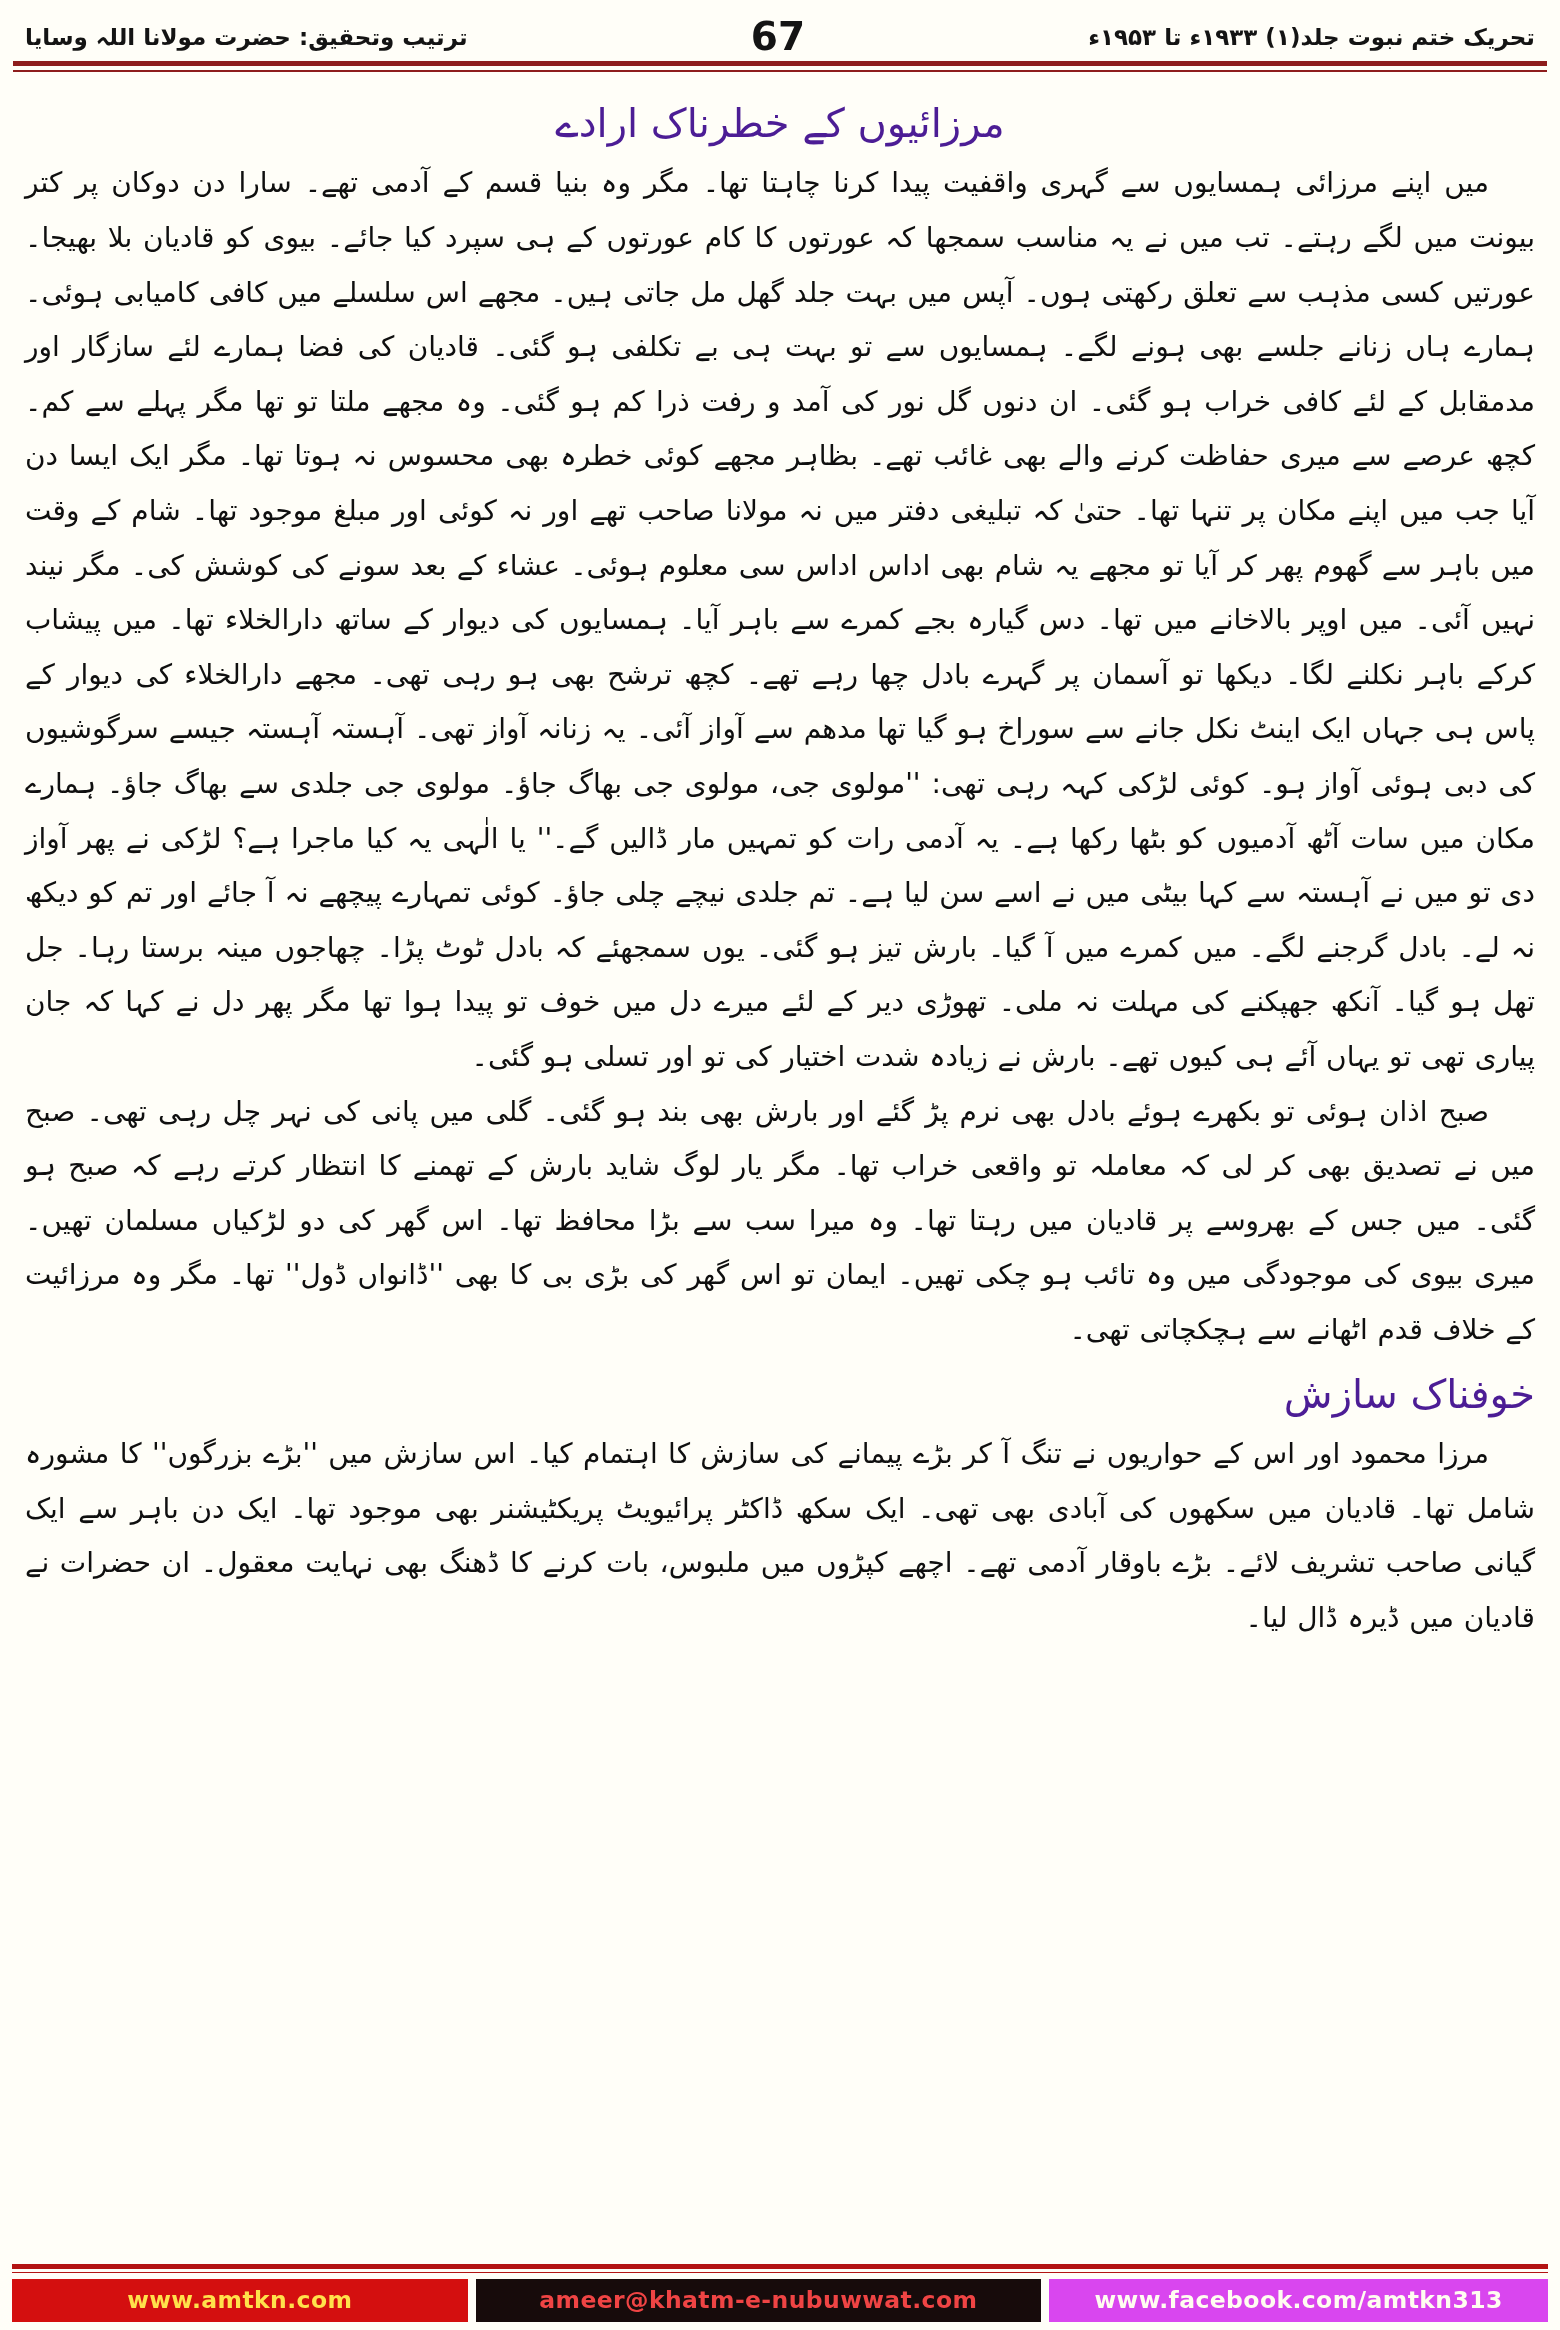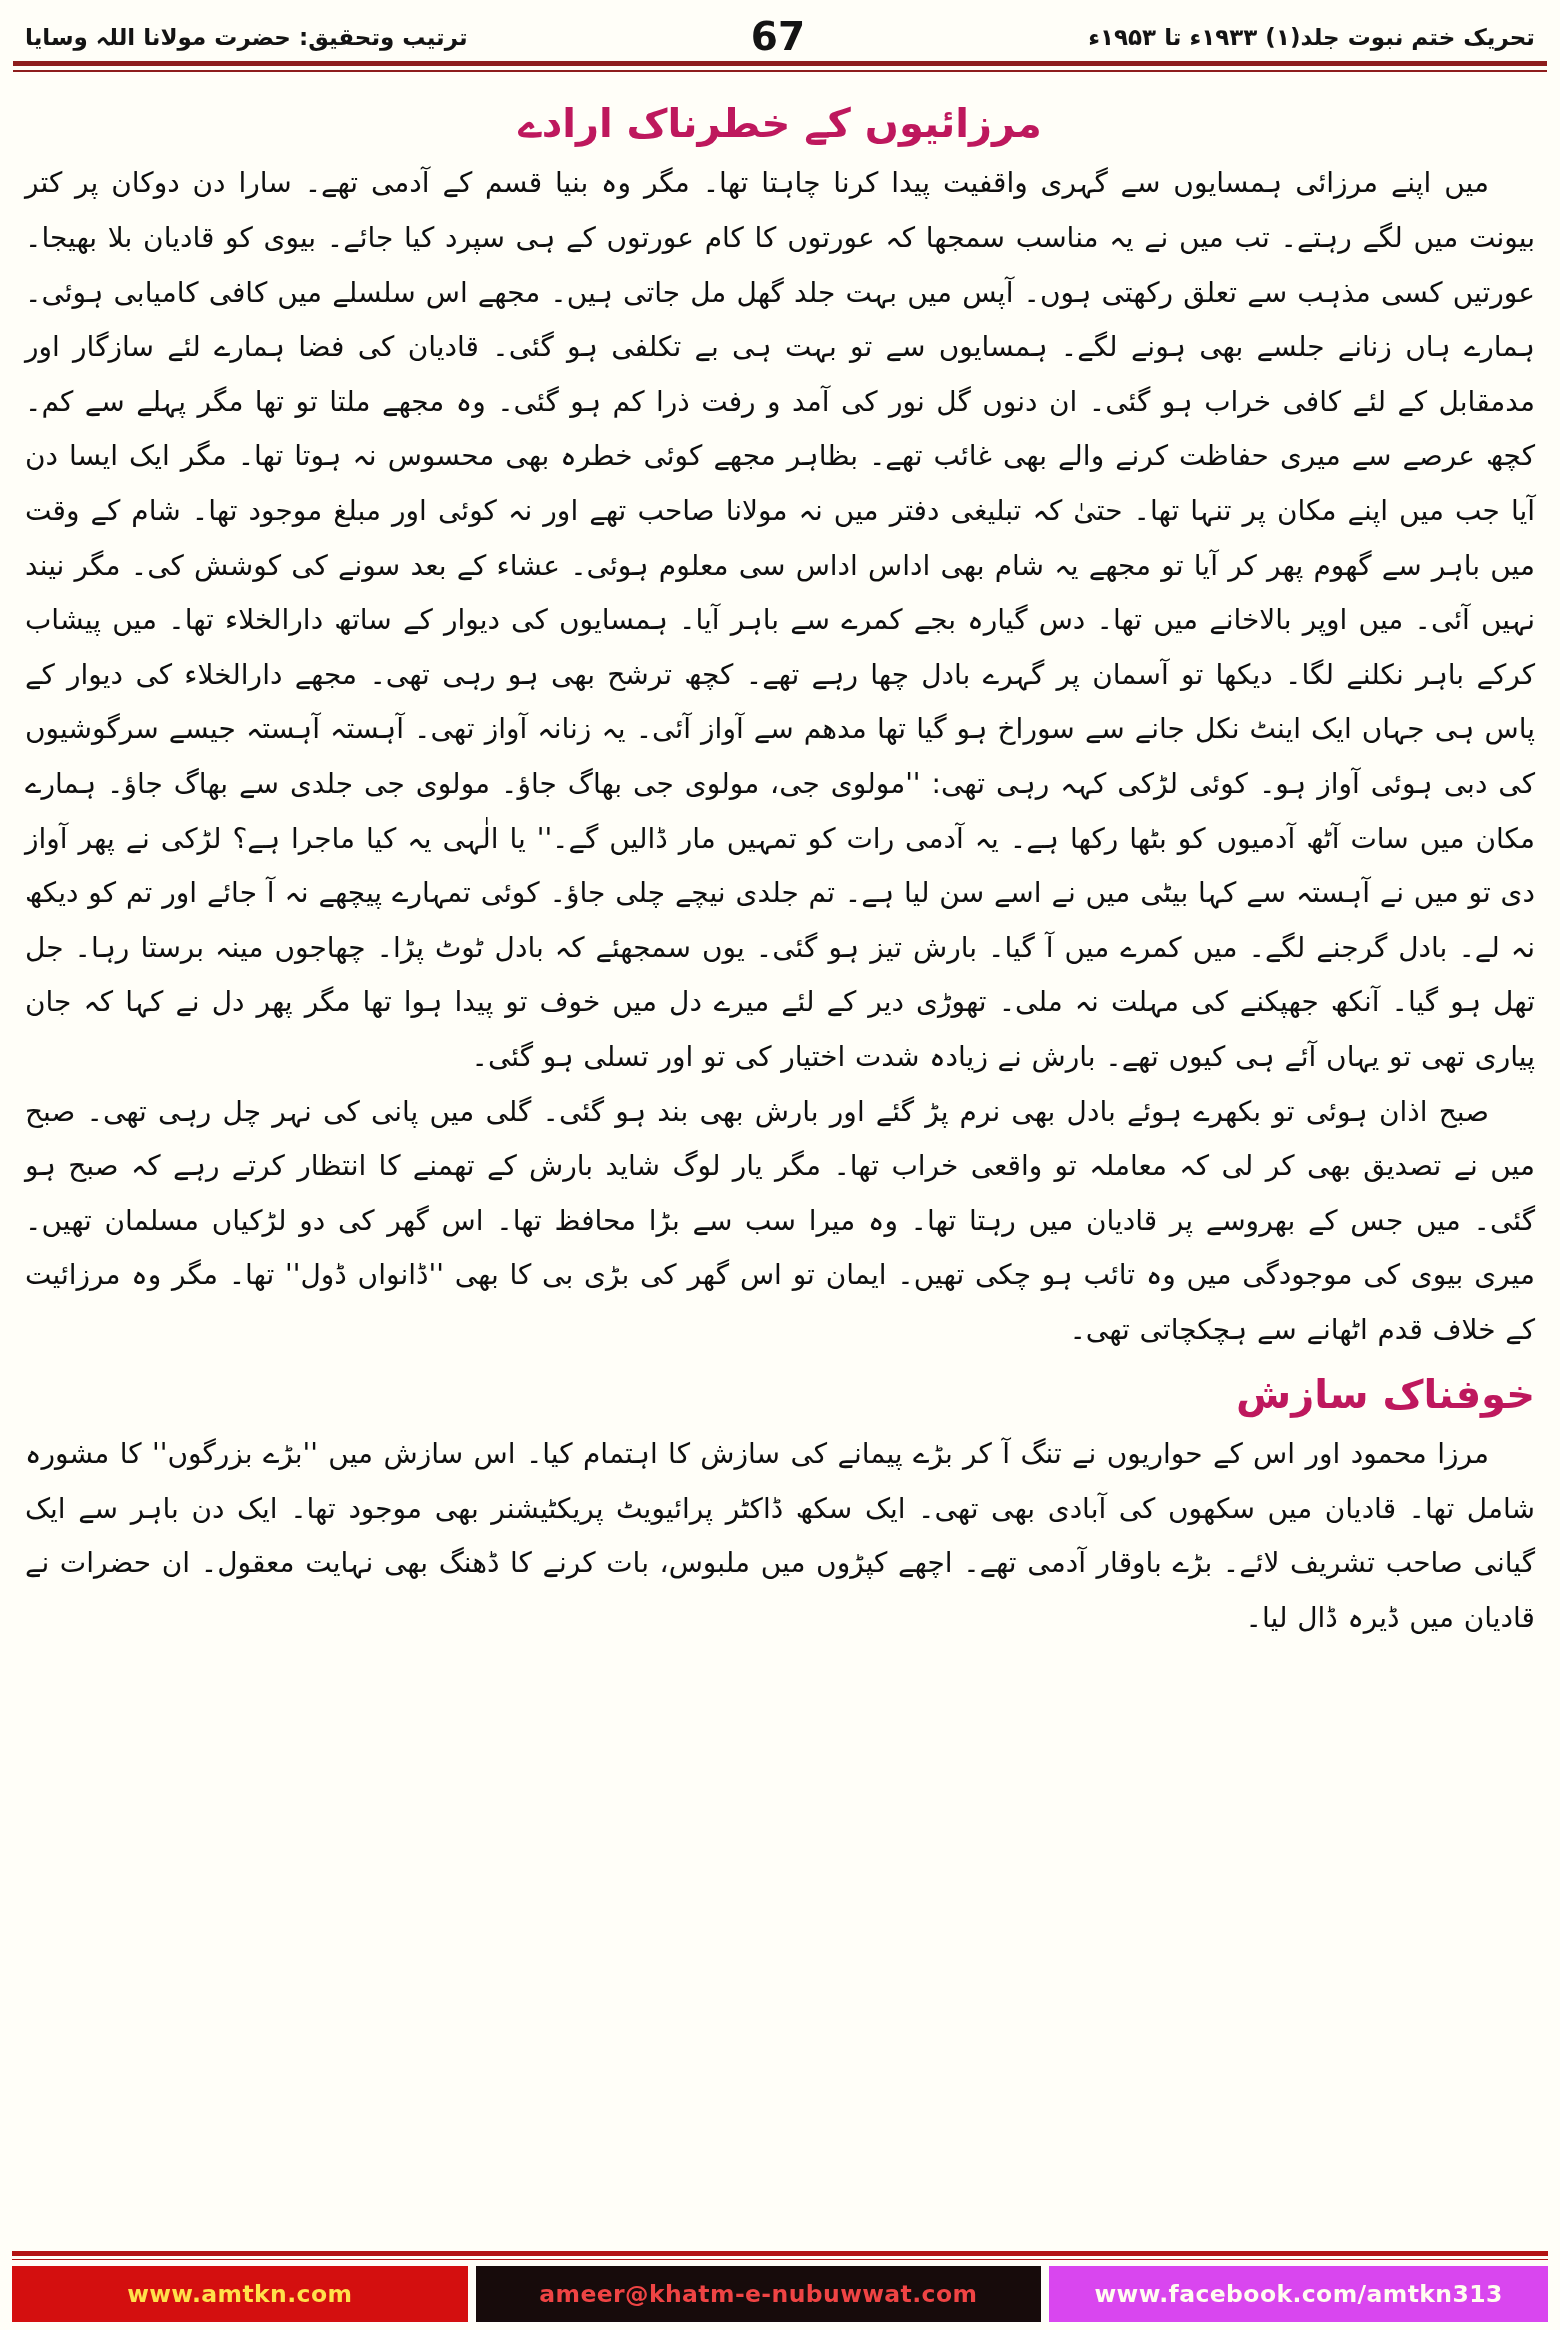--- a/index.html
+++ b/index.html
@@ -42,41 +42,41 @@
   }
   .para {
     font-size:28px;
     line-height:1.95;
     text-align:justify;
     word-spacing:0.8px;
   }
   .para.indent { text-indent:46px; }
   .heading {
     font-size:40px;
-    font-weight:700;
+    font-weight:400;
     margin:13.4px 0 10px 0;
-    color:#be185d;
+    color:#4c1d95;
   }
   .heading.center { text-align:center; }
   .heading.left { text-align:right; }
 
   
   .ftr { padding-bottom:8.4px; }
   .ftr-rule {
     height:9.2px;
     border-top:5px solid #b31313;
     border-bottom:1.7px solid #b31313;
     margin:0 11.8px 5.9px 11.8px;
   }
   .bars {
     display:flex; gap:8.4px;
     padding:0 11.8px;
   }
   .bar {
-    height:56px;
+    height:43px;
     display:flex; align-items:center; justify-content:center;
     font-size:23.5px; font-weight:700;
     letter-spacing:0.4px;
     direction:ltr;
   }
   .bar-web  { flex:1.05; background:#d40f0f; color:#ffe14b; }
   .bar-mail { flex:1.30; background:#170b0b; color:#ef4444; }
   .bar-fb   { flex:1.15; background:#d946ef; color:#fffdf0; }
 </style>
 </head>

